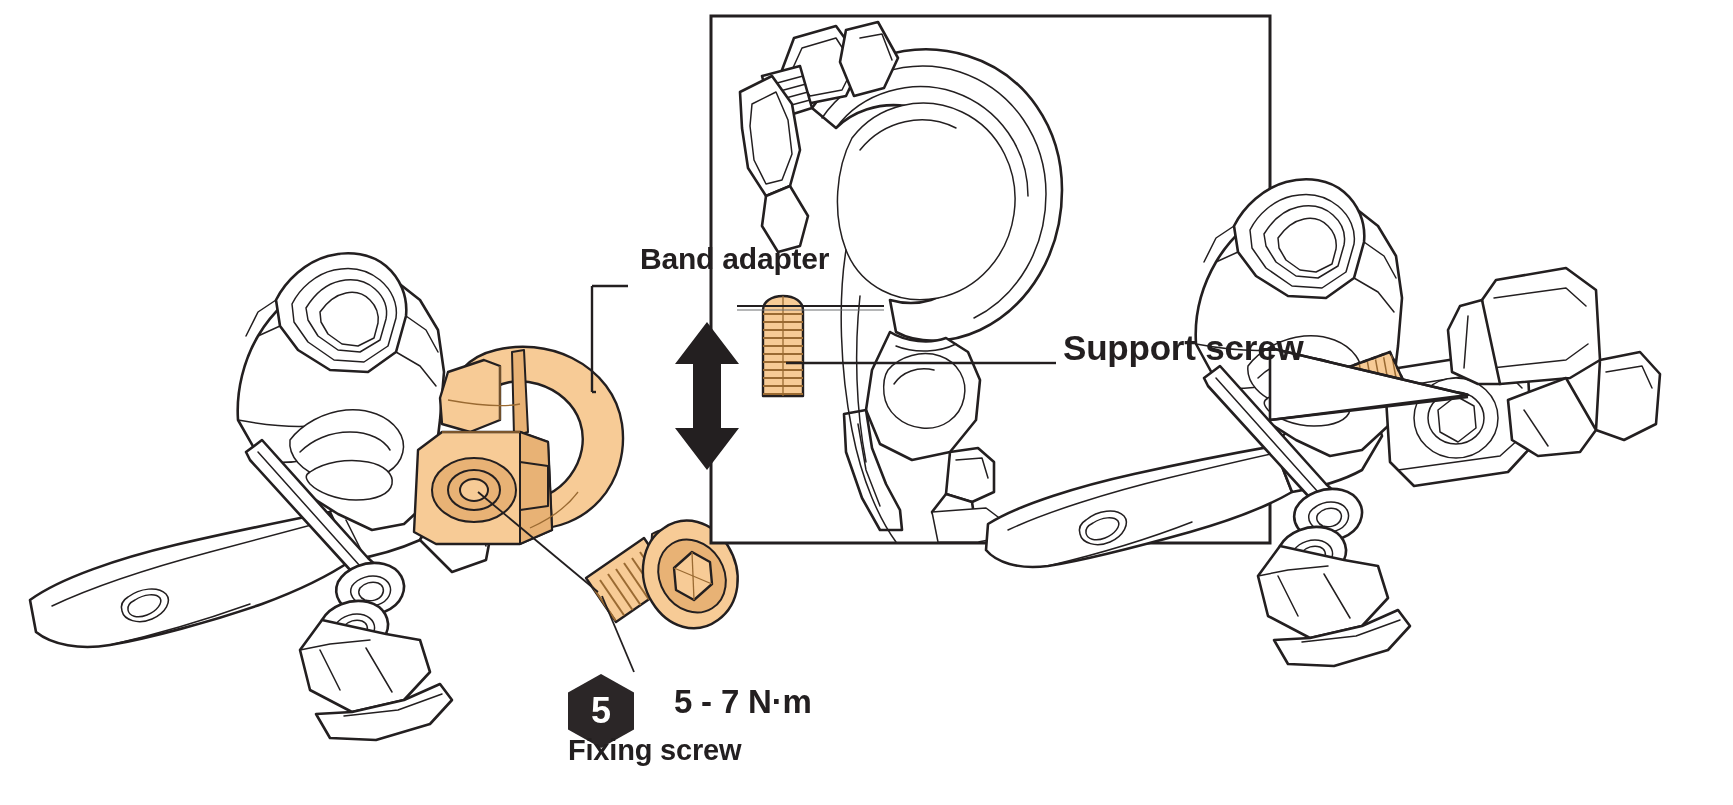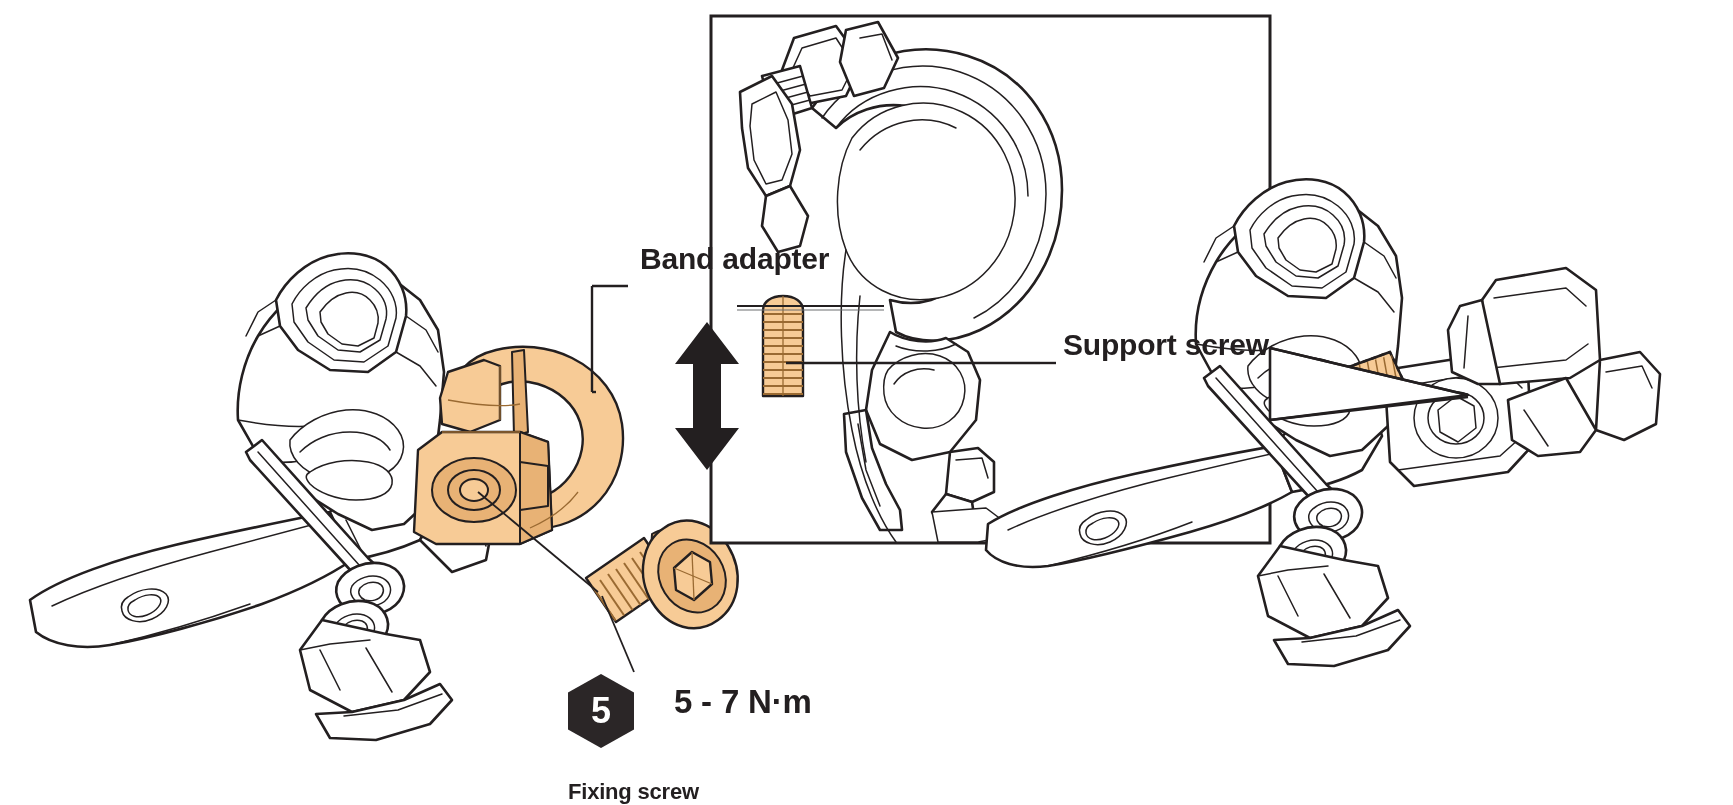--- a/index.html
+++ b/index.html
@@ -3,23 +3,23 @@
 <meta charset="utf-8">
 <style>
   html,body{margin:0;padding:0;background:#ffffff;}
   body{width:1733px;height:805px;position:relative;overflow:hidden;
        font-family:"Liberation Sans","DejaVu Sans",sans-serif;}
   #stage{position:absolute;left:0;top:0;width:1733px;height:805px;background:#fff;text-align:center;}
   #stage > svg{position:absolute;left:0;top:0;}
   .lbl{position:absolute;font-weight:bold;color:#231f20;white-space:nowrap;
        letter-spacing:-0.2px;}
   .lbl-band{left:640px;top:242px;font-size:30px;}
-  .lbl-support{left:1063px;top:328px;font-size:30px;}
+  .lbl-support{left:1063px;top:328px;font-size:35px;}
   .lbl-torque{left:655px;top:683px;font-size:33px;margin-left:19px;}
-  .lbl-fixing{left:568px;top:779px;font-size:22px;}
+  .lbl-fixing{left:568px;top:734px;font-size:29px;}
   .hexbadge{position:absolute;left:566px;top:673px;width:70px;height:76px;}
   .hexbadge .num{position:absolute;left:0;top:0;width:70px;height:76px;
       display:flex;align-items:center;justify-content:center;
       color:#ffffff;font-size:36px;font-weight:bold;line-height:1;}
 </style>
 </head>
 <body>
 
 <div id="stage">
 

